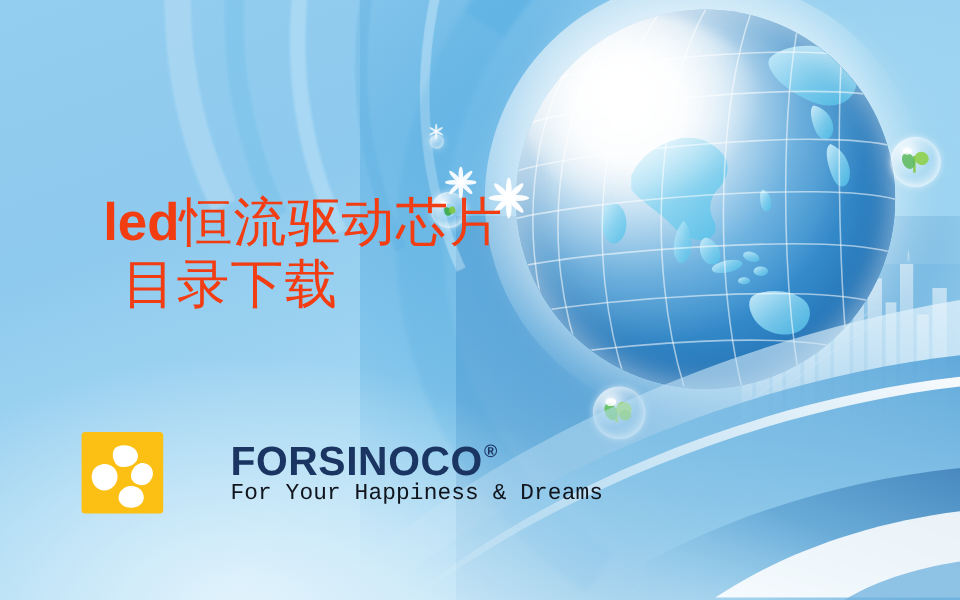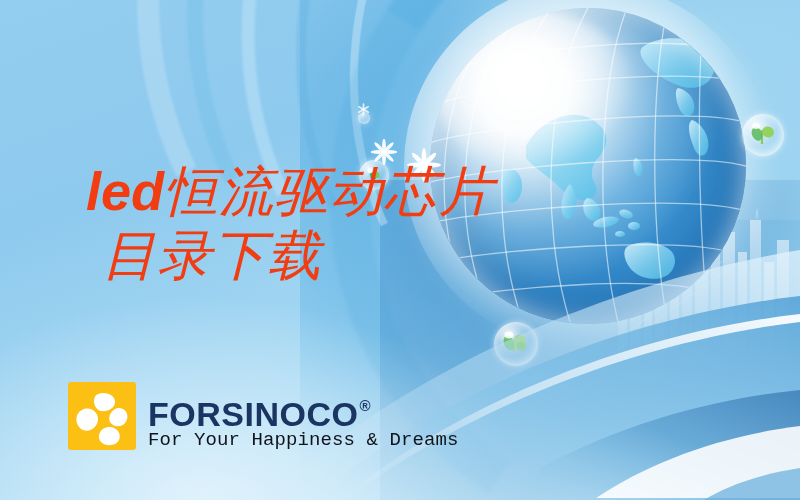--- a/index.html
+++ b/index.html
@@ -101,27 +101,27 @@
   #skyline{position:absolute;right:0;top:196px;width:190px;height:170px;opacity:.55;}
 
   
   #swoosh{position:absolute;left:0;bottom:0;width:800px;height:260px;}
 
   
   #title-block{position:absolute;left:86px;top:160px;width:420px;}
   .title-line{
     color:#f23c12;line-height:1.18;white-space:nowrap;
     font-family:"Liberation Serif", serif;
-    font-size:54px;font-weight:400;letter-spacing:1px;font-style:italic;
+    font-size:44px;font-weight:400;letter-spacing:1px;
   }
   .title-line .latin{font-family:"Liberation Sans", sans-serif;font-weight:700;letter-spacing:0;}
   #title-line-2{margin-left:16px;}
 
   
-  #logo{position:absolute;left:68px;top:382px;display:flex;align-items:flex-end;}
+  #logo{position:absolute;left:68px;top:360px;display:flex;align-items:center;gap:44px;}
   #logo-mark{width:68px;height:68px;background:#fbc013;border-radius:3px;position:relative;flex:none;}
   #logo-text{margin-left:12px;}
   #logo-word{
     color:#1b3563;font-weight:700;font-size:34px;line-height:1;
     letter-spacing:.5px;font-family:"Liberation Sans", sans-serif;white-space:nowrap;
     display:flex;align-items:flex-start;
   }
   #logo-reg{font-size:15px;line-height:1;margin-left:1px;margin-top:1px;}
   #logo-tagline{
     color:#10141c;font-size:19px;line-height:1;margin-top:0;letter-spacing:.1px;

